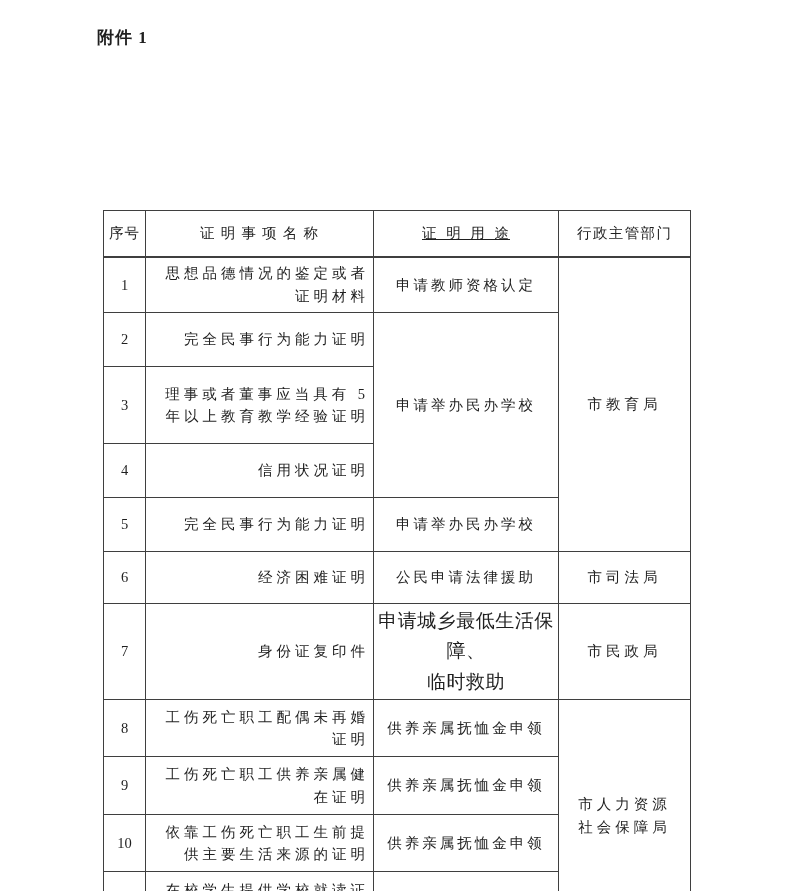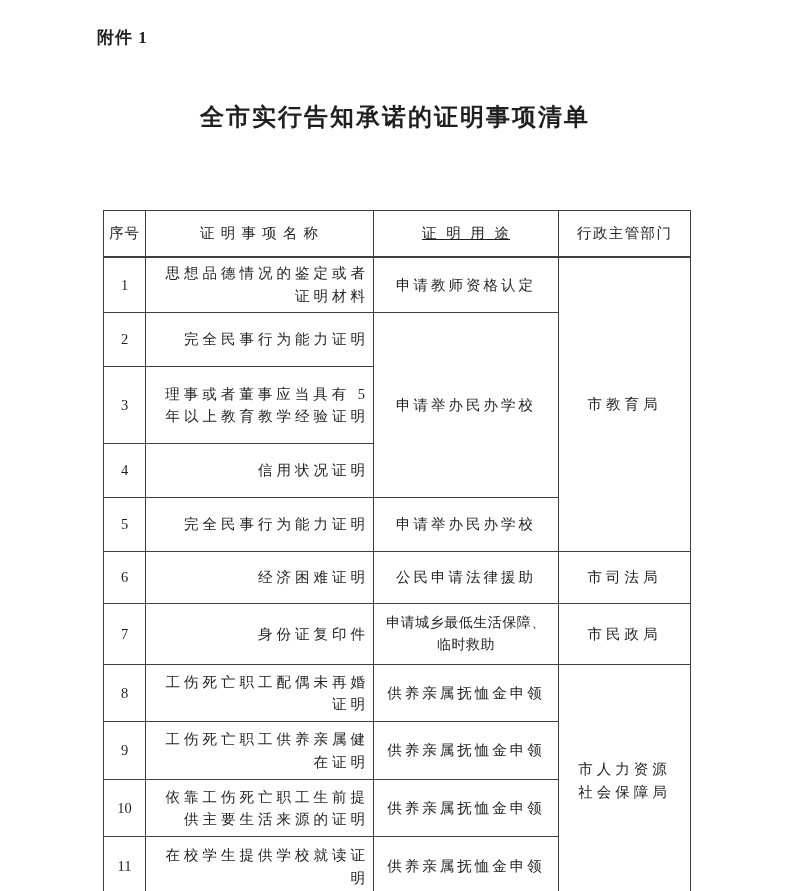--- a/index.html
+++ b/index.html
@@ -104,31 +104,30 @@
   .items-table tbody tr:nth-child(5)  { height: 54px; }
   .items-table tbody tr:nth-child(6)  { height: 52px; }
   .items-table tbody tr:nth-child(7)  { height: 61px; }
   .items-table tbody tr:nth-child(8)  { height: 57px; }
   .items-table tbody tr:nth-child(9)  { height: 58px; }
   .items-table tbody tr:nth-child(10) { height: 57px; }
   .items-table tbody tr:nth-child(11) { height: 60px; }
   
   .items-table tbody tr:nth-child(7) .c-purpose {
     letter-spacing: 0.5px;
-    font-size: 14px;
+    font-size: 19px;
     line-height: 1.6;
   }
 </style>
 </head>
 <body>
 
 <div class="page">
   <div class="attachment-label">附件 1</div>
 
-  <div class="doc-title">全市实行告知承诺的证明事项清单</div>
 
 
   <table class="items-table">
     <colgroup>
       <col style="width:42px">
       <col style="width:228px">
       <col style="width:185px">
       <col style="width:132px">
     </colgroup>
     <thead>

